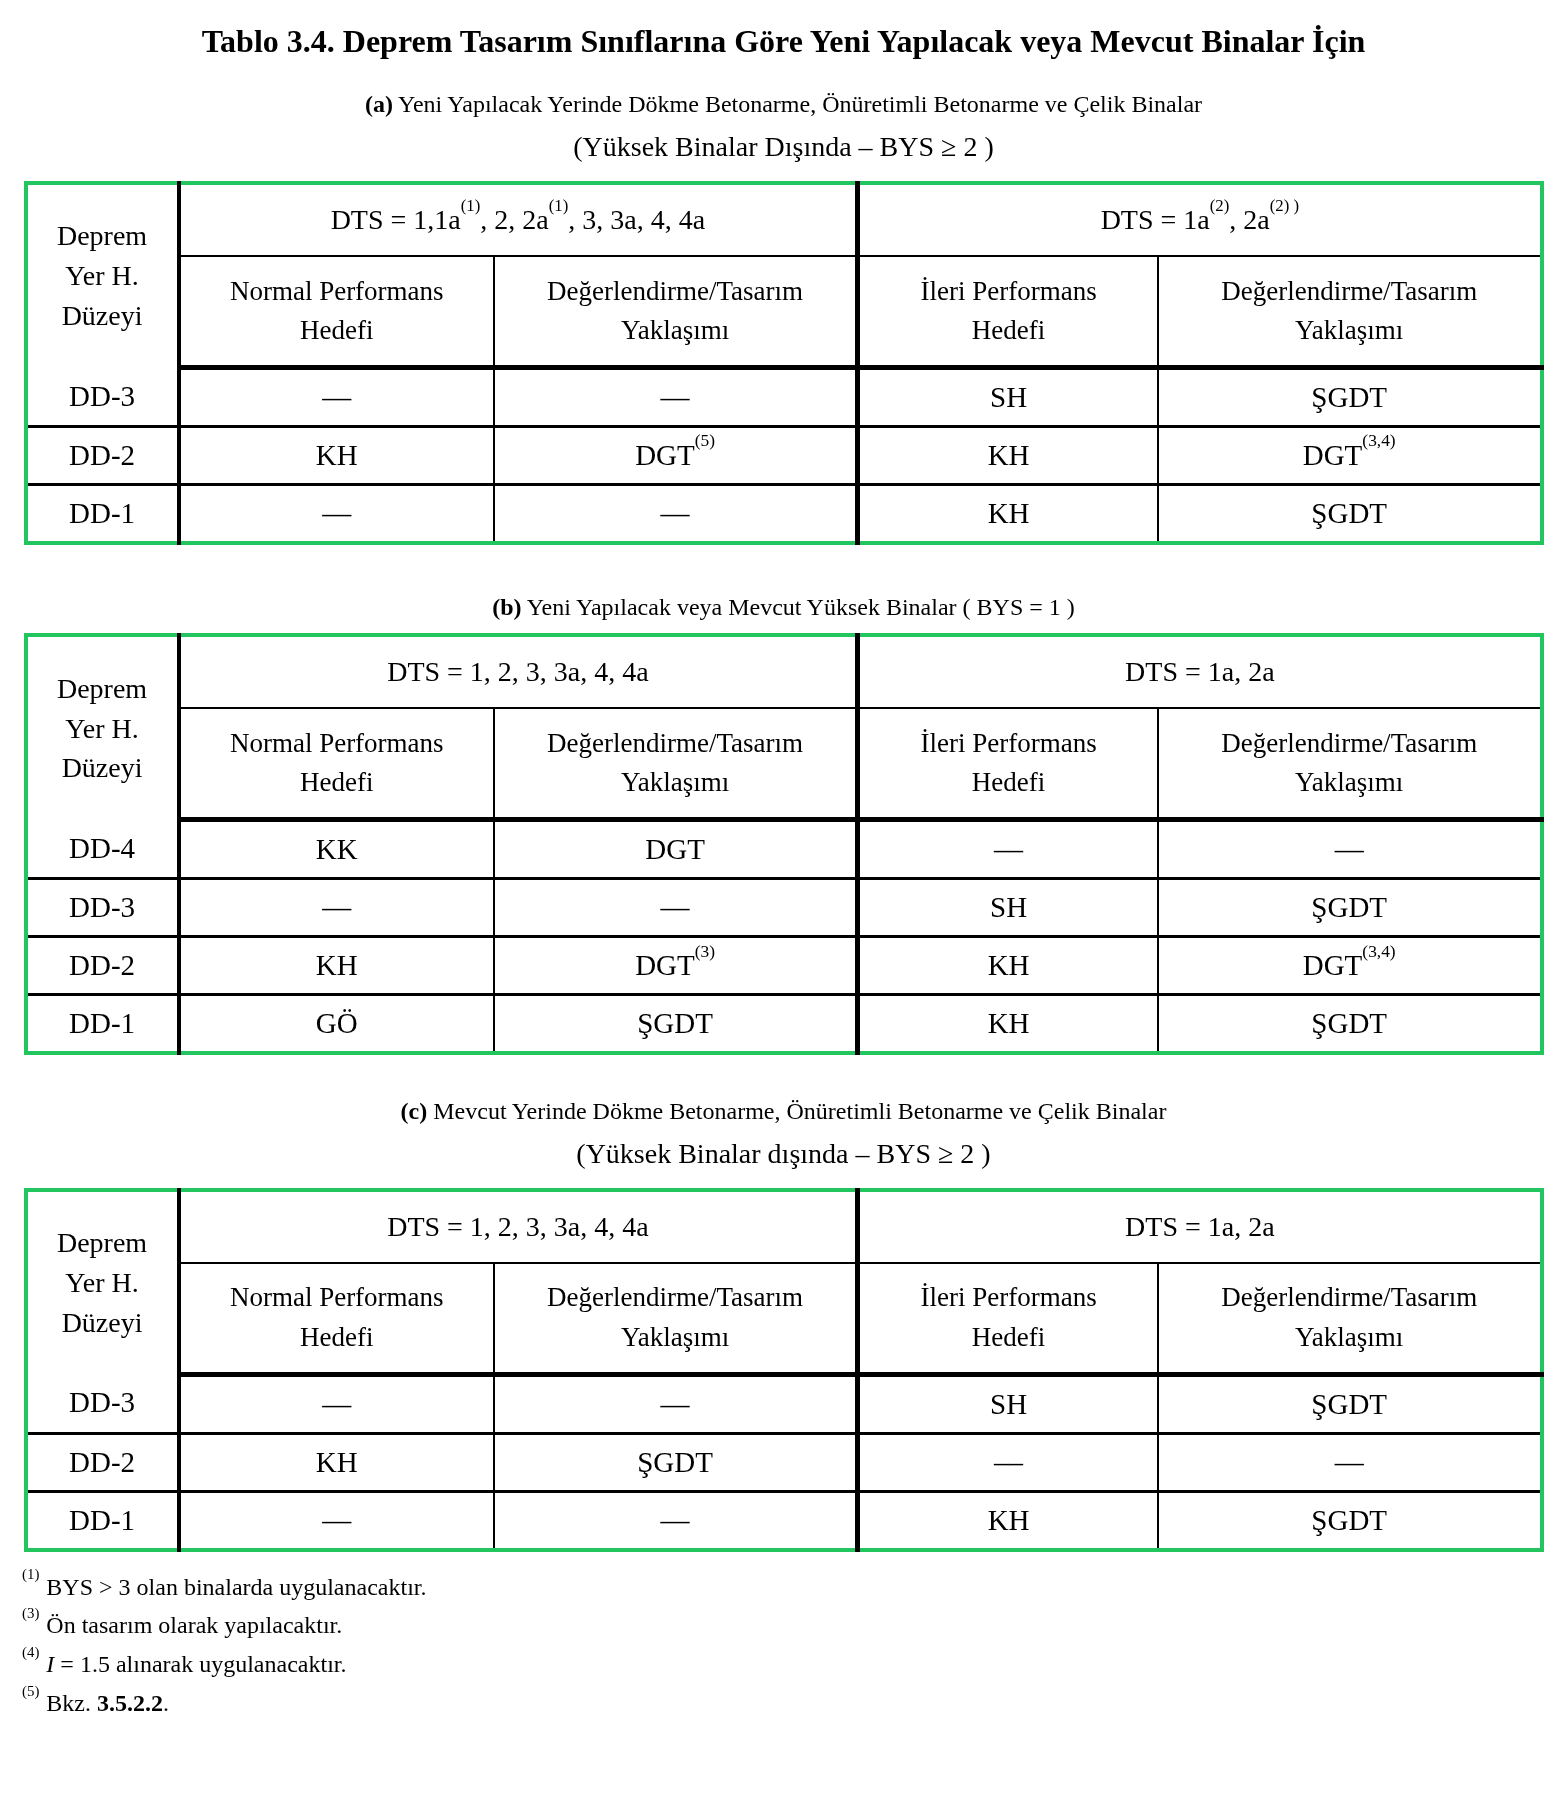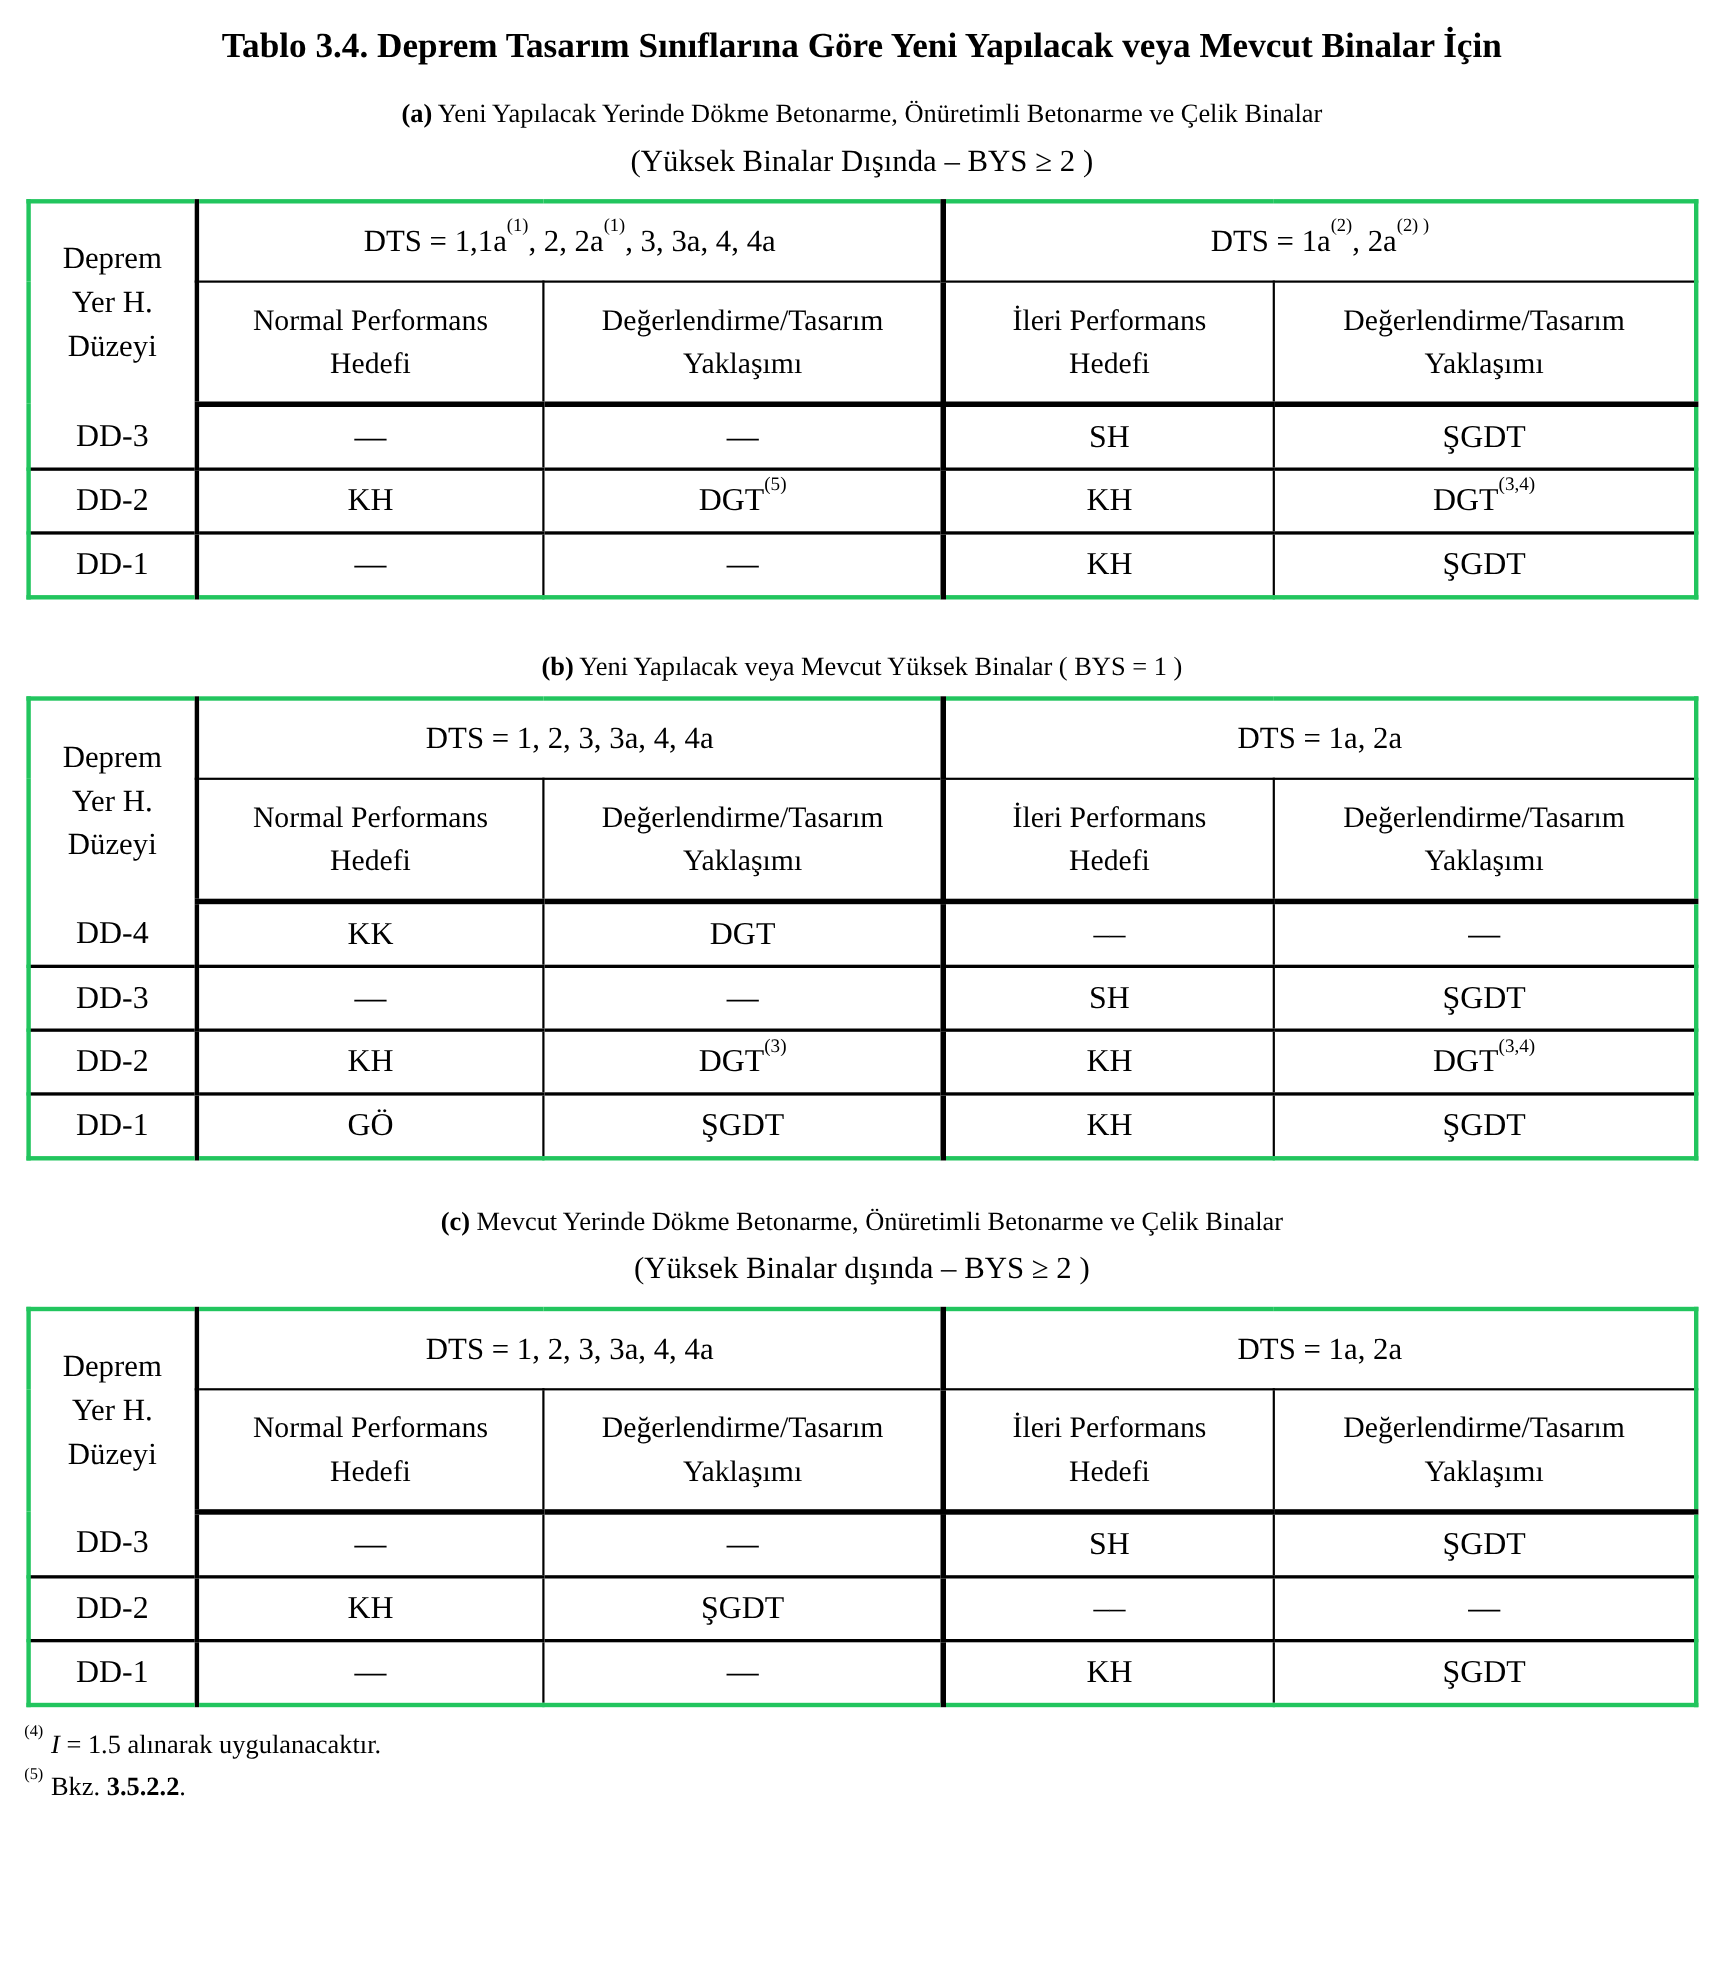--- a/index.html
+++ b/index.html
@@ -321,20 +321,26 @@
           <td class="bk"><span>—</span><sup></sup></td>
           <td class="bt"><span>KH</span><sup></sup></td>
           <td><span>ŞGDT</span><sup></sup></td>
         </tr>
       </tbody>
     </table>
   </div>
 
   <div class="footnotes">
     <div class="footnote">
+      <sup class="fm">(1)</sup><i></i><span>BYS &gt; 3  olan binalarda uygulanacaktır.</span><b></b><span></span>
+    </div>
+    <div class="footnote">
+      <sup class="fm">(3)</sup><i></i><span>Ön tasarım olarak yapılacaktır.</span><b></b><span></span>
+    </div>
+    <div class="footnote">
       <sup class="fm">(4)</sup><i>I</i><span> = 1.5  alınarak uygulanacaktır.</span><b></b><span></span>
     </div>
     <div class="footnote">
       <sup class="fm">(5)</sup><i></i><span>Bkz. </span><b>3.5.2.2</b><span>.</span>
     </div>
   </div>
 
 </div>
 
 </body></html>

